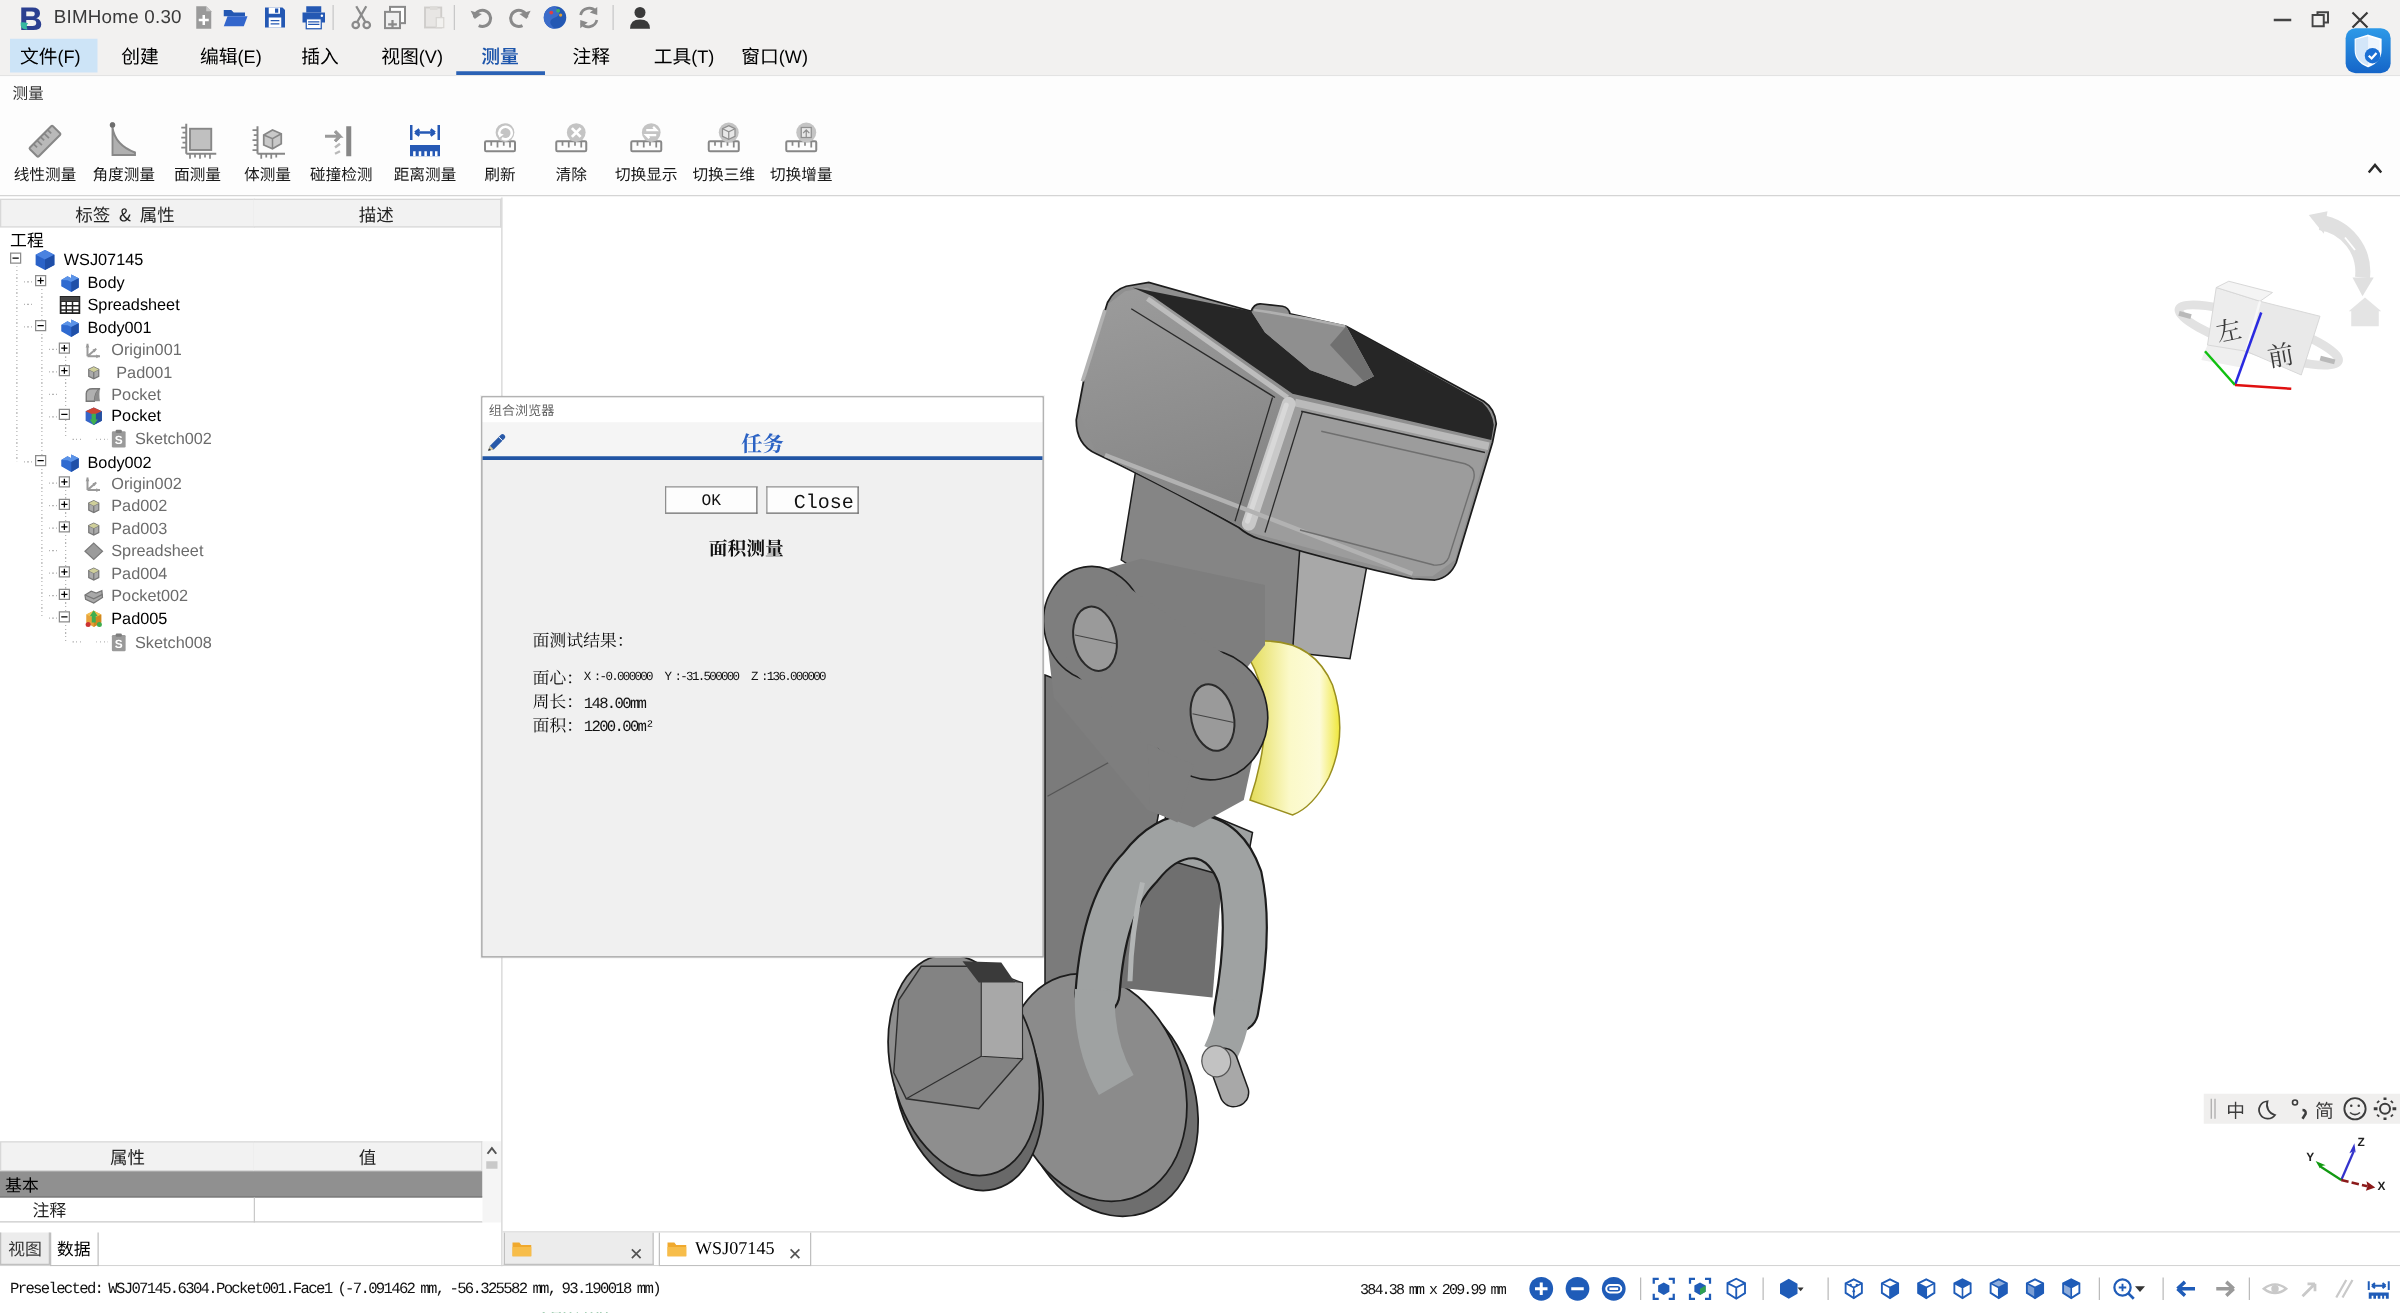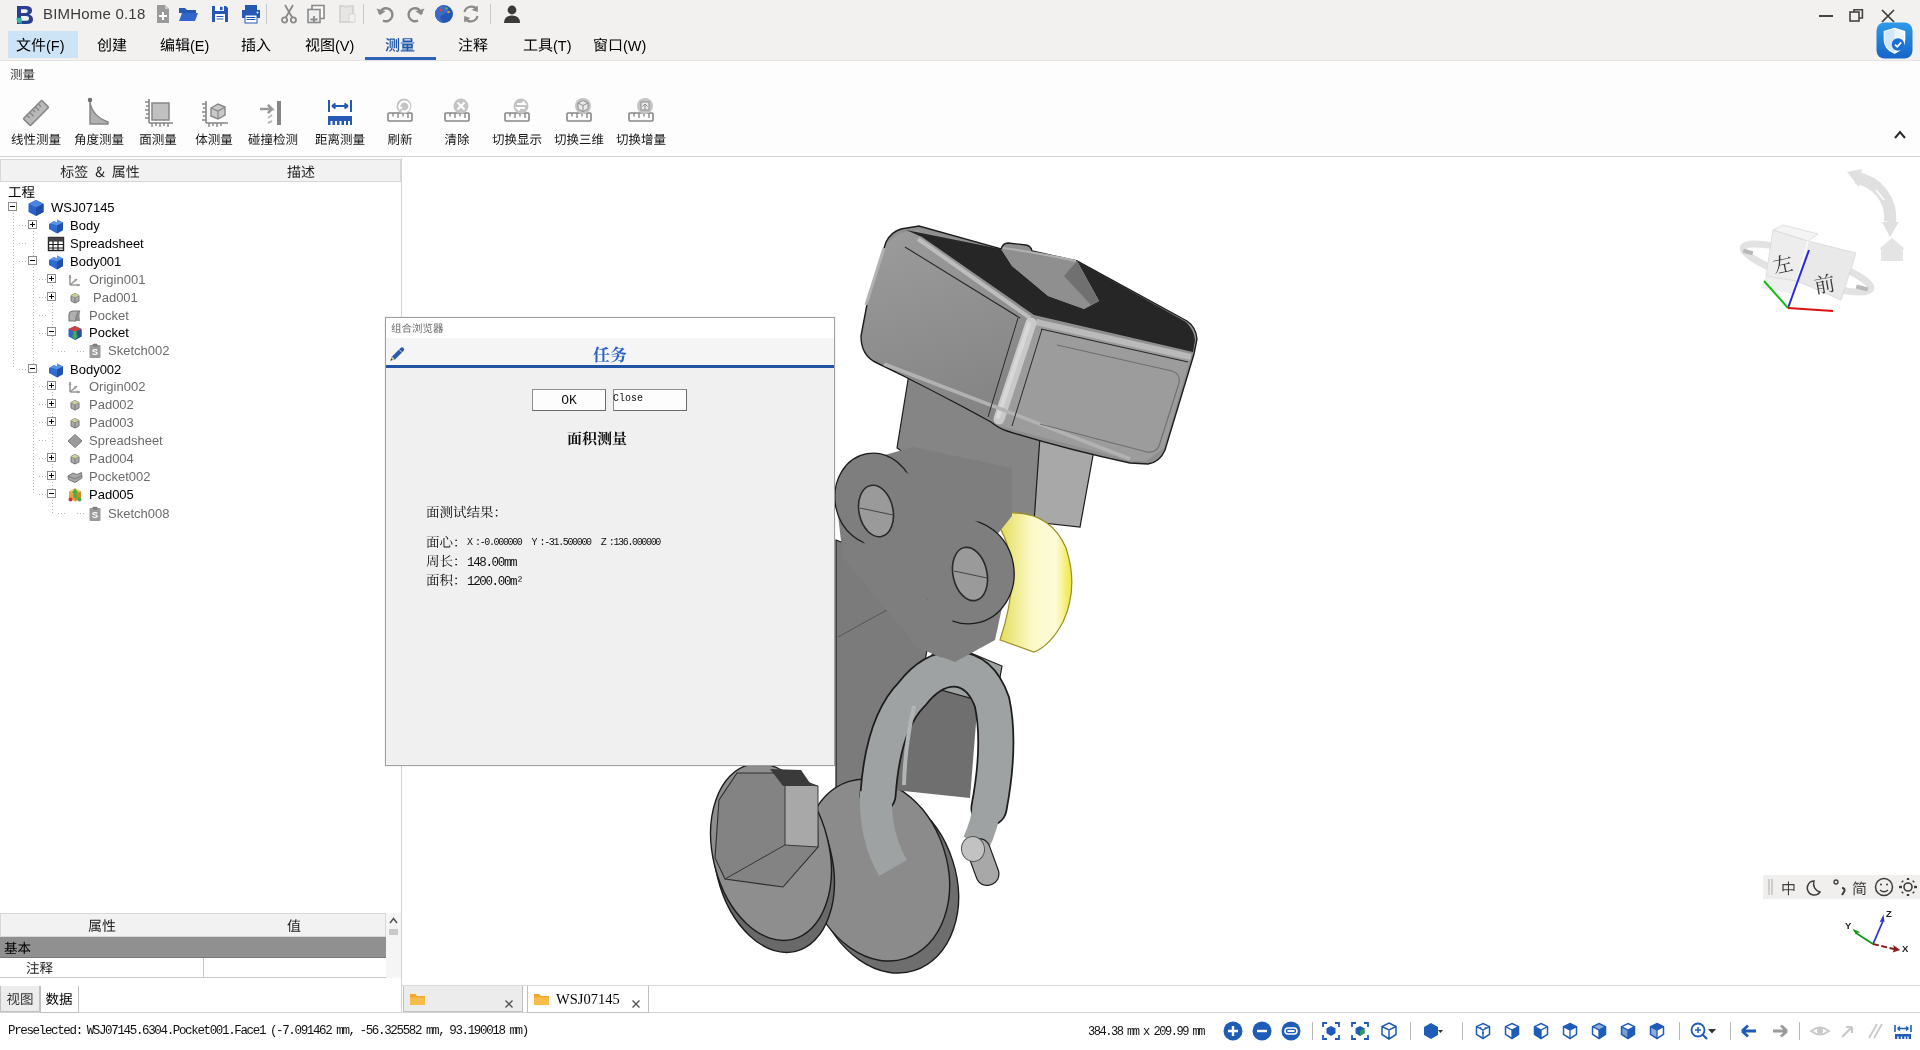--- a/index.html
+++ b/index.html
@@ -18,21 +18,21 @@
 .exp{position:absolute;width:9px;height:9px;background:#fff;border:1px solid #8c8c8c}
 .exp:before,.exp:after{content:"";position:absolute;background:#000}
 .exp:before{left:1px;right:1px;top:3px;height:1px}
 .expP:after{top:1px;bottom:1px;left:3px;width:1px}
 </style></head><body>
 <div class="abs" id="titlebar"></div>
 <svg class="abs" style="left:14px;top:5px" width="22" height="20" viewBox="0 0 22 20">
 <path d="M3 1 L12 1 Q18 1 18 5.5 Q18 8.5 15 9.5 Q19 10.5 19 14.5 Q19 19 12.5 19 L3 19 Z M7 4.2 L7 8 L11.5 8 Q13.8 8 13.8 6.1 Q13.8 4.2 11.5 4.2 Z M7 11 L7 15.8 L12 15.8 Q15 15.8 15 13.4 Q15 11 12 11 Z" fill="#2b3f90"></path>
 <path d="M2.5 13 Q2 19 8 18.5 Q6.5 15.5 8.5 13.5 Q5 12.5 2.5 13Z" fill="#35b8a0"></path>
   </svg>
-<div class="abs" style="left:43px;top:5px;font-size:15px;color:#3a3a3a;letter-spacing:0.2px">BIMHome 0.18</div>
+<div class="abs" style="left:43px;top:5px;font-size:15px;color:#3a3a3a;letter-spacing:0.2px">BIMHome 0.30</div>
 <svg class="abs" style="left:152px;top:3px" width="22" height="22" viewBox="0 0 22 22">
     <path d="M5 2 h8 l4 4 v14 h-12 Z" fill="#9a9a9a"></path>
     <path d="M13 2 l4 4 h-4 Z" fill="#c9c9c9"></path>
     <path d="M11 9 v8 M7 13 h8" stroke="#fff" stroke-width="2"></path>
   </svg>
 <svg class="abs" style="left:176px;top:3px" width="24" height="22" viewBox="0 0 22 22">
     <path d="M2 5 h6 l2 2 h9 v3 h-17 Z" fill="#2458b3"></path>
     <path d="M2 18 L5 10 H21 L18 18 Z" fill="#3366cc"></path>
   </svg>
 <svg class="abs" style="left:209px;top:3px" width="22" height="22" viewBox="0 0 22 22">
@@ -593,21 +593,21 @@
 <div class="abs" style="left:386px;top:338px;width:448px;height:30px;background:#f5f5f5;border-bottom:3px solid #2155a4;z-index:21"></div>
 <svg class="abs" style="left:388px;top:345px;z-index:22" width="18" height="18" viewBox="0 0 18 18">
 <path d="M2.5 15.5 L4 11.5 L12.5 3 Q14 1.5 15.5 3 Q17 4.5 15.5 6 L7 14.5 Z" fill="#2a5aa8"></path>
 <path d="M2.5 15.5 L4 11.5 L7 14.5 Z" fill="#d8c9a0"></path>
     <path d="M2.5 15.5 L3.2 13.6 L4.9 15Z" fill="#333"></path>
 <path d="M11 4.5 L14 7.5" stroke="#fff" stroke-width="0.8"></path>
   </svg>
 <div class="abs" style="left:532px;top:389px;width:74px;height:22px;background:#fdfdfd;border:1px solid #8f8f8f;border-bottom-color:#6a6a6a;border-right-color:#6a6a6a;z-index:21"></div>
 <div class="abs" style="left:613px;top:389px;width:74px;height:22px;background:#fdfdfd;border:1px solid #8f8f8f;border-bottom-color:#6a6a6a;border-right-color:#6a6a6a;z-index:21"></div>
 <div class="abs mono" style="left:532px;top:393px;width:74px;text-align:center;font-size:13px;color:#111;z-index:22">OK</div>
-<div class="abs mono" style="left:613px;top:393px;width:92px;text-align:left;font-size:10px;color:#111;z-index:22">Close</div>
+<div class="abs mono" style="left:613px;top:393px;width:92px;text-align:center;font-size:16px;color:#111;z-index:22">Close</div>
 <div class="abs mono" style="left:467px;top:537px;font-size:10px;letter-spacing:-1.35px;color:#111;z-index:22;word-spacing:-1.3px">X :-0.000000&nbsp;&nbsp;&nbsp;Y :-31.500000&nbsp;&nbsp;&nbsp;Z :136.000000</div>
 <div class="abs mono" style="left:467px;top:556px;font-size:12.5px;letter-spacing:-1.35px;color:#111;z-index:22;word-spacing:-1.3px">148.00mm</div>
 <div class="abs mono" style="left:467px;top:575px;font-size:12.5px;letter-spacing:-1.35px;color:#111;z-index:22;word-spacing:-1.3px">1200.00m²</div>
 <svg class="abs" style="left:0;top:0;z-index:40;pointer-events:none" width="1920" height="1050" viewBox="0 0 1920 1050">
     <path d="M26.9 41.1 28.0 41.4Q27.1 44.1 25.6 46.1Q24.1 48.1 22.0 49.4Q20.0 50.8 17.2 51.7Q17.2 51.5 17.1 51.3Q16.9 51.1 16.8 50.9Q16.7 50.7 16.5 50.6Q19.2 49.8 21.2 48.6Q23.2 47.3 24.6 45.5Q26.0 43.6 26.9 41.1ZM20.1 41.1Q20.9 43.4 22.4 45.3Q23.8 47.2 25.9 48.6Q27.9 49.9 30.5 50.6Q30.4 50.7 30.2 50.9Q30.1 51.1 30.0 51.2Q29.8 51.4 29.7 51.6Q27.0 50.9 25.0 49.4Q22.9 48.0 21.4 46.0Q20.0 44.0 19.0 41.4ZM16.8 40.5H30.3V41.6H16.8ZM22.3 38.2 23.5 37.8Q23.9 38.3 24.2 39.0Q24.5 39.6 24.7 40.1L23.5 40.5Q23.3 40.0 23.0 39.4Q22.7 38.7 22.3 38.2Z M40.1 38.1H41.2V51.7H40.1ZM37.5 38.7 38.6 38.9Q38.4 39.9 38.1 40.9Q37.8 41.9 37.4 42.8Q37.0 43.7 36.6 44.4Q36.5 44.3 36.3 44.2Q36.1 44.1 36.0 44.0Q35.8 43.9 35.6 43.8Q36.1 43.2 36.4 42.3Q36.8 41.5 37.0 40.6Q37.3 39.6 37.5 38.7ZM37.6 41.0H44.6V42.1H37.3ZM35.7 45.4H45.3V46.5H35.7ZM35.0 38.0 36.1 38.3Q35.6 39.5 35.0 40.8Q34.4 42.0 33.6 43.1Q32.9 44.2 32.1 45.1Q32.1 44.9 32.0 44.7Q31.8 44.5 31.7 44.3Q31.6 44.1 31.5 43.9Q32.2 43.2 32.8 42.2Q33.5 41.3 34.1 40.2Q34.6 39.1 35.0 38.0ZM33.5 41.8 34.6 40.8 34.6 40.8V51.7H33.5Z" fill="#000"></path>
     <path d="M109.6 38.1H110.7V50.2Q110.7 50.8 110.5 51.0Q110.4 51.3 110.0 51.5Q109.6 51.6 109.0 51.6Q108.3 51.7 107.3 51.6Q107.2 51.4 107.1 51.1Q107.0 50.8 106.9 50.6Q107.4 50.6 107.9 50.6Q108.3 50.6 108.7 50.6Q109.0 50.6 109.2 50.6Q109.4 50.6 109.5 50.5Q109.6 50.4 109.6 50.2ZM106.6 39.6H107.7V48.0H106.6ZM99.6 43.4H103.9V44.4H99.6ZM99.1 43.4H100.2V49.8Q100.2 50.2 100.4 50.4Q100.6 50.5 101.1 50.5Q101.3 50.5 101.6 50.5Q102.0 50.5 102.4 50.5Q102.8 50.5 103.2 50.5Q103.6 50.5 103.8 50.5Q104.1 50.5 104.3 50.3Q104.5 50.2 104.5 49.7Q104.6 49.3 104.6 48.4Q104.8 48.5 105.1 48.6Q105.4 48.8 105.6 48.8Q105.6 49.9 105.4 50.4Q105.2 51.0 104.9 51.2Q104.5 51.5 103.8 51.5Q103.7 51.5 103.4 51.5Q103.2 51.5 102.8 51.5Q102.4 51.5 102.1 51.5Q101.7 51.5 101.4 51.5Q101.1 51.5 101.0 51.5Q100.3 51.5 99.9 51.3Q99.5 51.2 99.3 50.8Q99.1 50.5 99.1 49.8ZM103.5 43.4H104.6Q104.6 43.4 104.6 43.6Q104.6 43.7 104.6 43.8Q104.5 45.1 104.4 45.9Q104.4 46.8 104.2 47.2Q104.1 47.6 104.0 47.8Q103.8 48.0 103.6 48.1Q103.4 48.2 103.1 48.2Q102.9 48.2 102.5 48.2Q102.1 48.2 101.6 48.2Q101.6 48.0 101.5 47.7Q101.4 47.4 101.3 47.2Q101.7 47.3 102.1 47.3Q102.5 47.3 102.6 47.3Q102.8 47.3 102.9 47.3Q103.0 47.3 103.0 47.2Q103.2 47.0 103.2 46.7Q103.3 46.3 103.4 45.5Q103.5 44.8 103.5 43.6ZM101.5 39.3 102.2 38.7Q102.9 39.3 103.6 40.1Q104.3 40.9 104.9 41.6Q105.5 42.3 105.9 42.9L105.1 43.6Q104.7 43.1 104.1 42.3Q103.5 41.6 102.8 40.8Q102.1 40.0 101.5 39.3ZM101.7 37.9 102.7 38.2Q102.0 39.9 100.9 41.4Q99.7 43.0 98.2 44.1Q98.1 44.0 98.0 43.8Q97.8 43.7 97.7 43.5Q97.5 43.4 97.4 43.3Q98.4 42.6 99.2 41.7Q100.0 40.8 100.7 39.9Q101.3 38.9 101.7 37.9Z M116.9 41.2H126.2V42.1H116.9ZM117.7 45.3H125.5V46.2H117.7ZM117.1 47.4H126.0V48.3H117.1ZM120.7 37.9H121.8V49.8H120.7ZM117.9 39.2H125.1V44.2H117.8V43.3H124.1V40.1H117.9ZM113.0 38.8H116.4V39.8H113.0ZM114.0 43.1H116.3V44.1H113.9ZM116.0 43.1H116.2L116.4 43.1L117.0 43.3Q116.7 46.5 115.7 48.5Q114.8 50.6 113.4 51.7Q113.3 51.6 113.2 51.4Q113.0 51.3 112.8 51.2Q112.7 51.0 112.6 50.9Q113.9 50.0 114.8 48.1Q115.7 46.2 116.0 43.3ZM114.0 45.4Q114.5 46.9 115.2 47.9Q115.9 48.9 116.9 49.4Q117.9 49.9 119.2 50.1Q120.4 50.3 121.8 50.3Q122.0 50.3 122.4 50.3Q122.9 50.3 123.5 50.3Q124.1 50.3 124.7 50.3Q125.2 50.3 125.7 50.3Q126.2 50.3 126.4 50.3Q126.3 50.4 126.3 50.6Q126.2 50.8 126.1 51.0Q126.0 51.2 126.0 51.3H125.2H121.8Q120.2 51.3 118.8 51.1Q117.5 50.9 116.4 50.3Q115.3 49.7 114.5 48.6Q113.7 47.4 113.2 45.7ZM113.5 44.6Q113.4 44.5 113.3 44.3Q113.2 44.1 113.2 44.0Q113.1 43.8 113.0 43.7Q113.2 43.6 113.5 43.4Q113.7 43.1 113.9 42.8Q114.1 42.6 114.5 42.0Q114.8 41.4 115.2 40.6Q115.6 39.8 115.9 38.9V38.9L116.3 38.7L117.1 39.1Q116.4 40.5 115.7 41.8Q115.0 43.1 114.3 44.0V44.0Q114.3 44.0 114.1 44.1Q114.0 44.1 113.9 44.2Q113.7 44.3 113.6 44.4Q113.5 44.5 113.5 44.6Z" fill="#000"></path>
     <path d="M161.0 47.8Q161.0 47.7 160.9 47.5Q160.9 47.3 160.8 47.1Q160.7 46.9 160.7 46.8Q160.9 46.7 161.2 46.5Q161.4 46.2 161.7 45.8Q161.9 45.6 162.2 45.1Q162.6 44.6 163.0 44.0Q163.4 43.3 163.8 42.5Q164.2 41.8 164.5 41.0L165.5 41.5Q164.9 42.6 164.3 43.6Q163.7 44.6 163.1 45.5Q162.4 46.4 161.8 47.2V47.2Q161.8 47.2 161.6 47.3Q161.5 47.3 161.4 47.4Q161.2 47.5 161.1 47.6Q161.0 47.7 161.0 47.8ZM161.0 47.8 160.9 46.9 161.5 46.5 165.0 45.7Q165.0 46.0 165.0 46.2Q165.0 46.5 165.1 46.7Q163.8 47.0 163.1 47.1Q162.3 47.3 161.9 47.4Q161.5 47.6 161.3 47.6Q161.1 47.7 161.0 47.8ZM160.9 44.2Q160.9 44.0 160.8 43.9Q160.8 43.7 160.7 43.5Q160.6 43.3 160.6 43.1Q160.8 43.1 160.9 42.8Q161.1 42.6 161.4 42.2Q161.5 42.0 161.7 41.6Q161.9 41.1 162.2 40.5Q162.5 39.9 162.8 39.3Q163.0 38.6 163.2 37.9L164.3 38.3Q163.9 39.2 163.5 40.2Q163.1 41.1 162.6 42.0Q162.1 42.9 161.6 43.6V43.6Q161.6 43.6 161.5 43.6Q161.4 43.7 161.2 43.8Q161.1 43.9 161.0 44.0Q160.9 44.1 160.9 44.2ZM160.9 44.2 160.9 43.3 161.4 43.0 164.0 42.7Q164.0 42.9 164.0 43.2Q163.9 43.5 163.9 43.6Q163.0 43.7 162.5 43.8Q161.9 43.9 161.6 44.0Q161.3 44.0 161.2 44.1Q161.0 44.1 160.9 44.2ZM160.6 49.7Q161.4 49.4 162.6 49.0Q163.8 48.5 165.0 48.1L165.2 49.0Q164.1 49.4 162.9 49.9Q161.8 50.3 160.9 50.7ZM169.4 44.8H170.1V51.2H169.4ZM171.2 44.8H171.9V51.2H171.2ZM173.1 44.3H174.0V50.6Q174.0 50.9 173.9 51.1Q173.8 51.3 173.6 51.4Q173.4 51.5 173.2 51.6Q172.9 51.6 172.5 51.6Q172.4 51.4 172.4 51.2Q172.3 50.9 172.2 50.7Q172.5 50.8 172.7 50.8Q172.8 50.8 172.9 50.8Q173.1 50.7 173.1 50.6ZM166.2 39.5H167.2V42.8Q167.2 43.7 167.2 44.8Q167.1 45.9 167.0 47.1Q166.8 48.3 166.4 49.4Q166.1 50.5 165.6 51.5Q165.5 51.4 165.3 51.2Q165.2 51.1 165.0 51.0Q164.8 50.9 164.7 50.8Q165.2 49.9 165.5 48.9Q165.8 47.8 166.0 46.8Q166.1 45.7 166.2 44.7Q166.2 43.6 166.2 42.8ZM166.8 39.5H173.8V43.0H166.8V42.1H172.8V40.5H166.8ZM167.2 44.3H173.5V45.2H168.1V51.6H167.2ZM167.7 47.5H173.5V48.4H167.7ZM169.1 38.1 170.1 37.8Q170.4 38.2 170.6 38.7Q170.9 39.3 171.0 39.7L169.9 40.0Q169.8 39.6 169.6 39.1Q169.3 38.6 169.1 38.1Z M175.7 39.7H181.2V40.8H175.7ZM178.7 42.0H179.7V51.6H178.7ZM175.6 48.0Q176.3 47.9 177.3 47.7Q178.2 47.6 179.2 47.4Q180.3 47.2 181.3 47.0L181.4 48.0Q179.9 48.3 178.5 48.6Q177.0 48.9 175.8 49.1ZM176.2 45.5Q176.2 45.4 176.1 45.2Q176.1 45.0 176.0 44.9Q175.9 44.7 175.9 44.5Q176.1 44.5 176.2 44.1Q176.4 43.8 176.6 43.3Q176.7 43.1 176.8 42.5Q177.0 42.0 177.2 41.2Q177.4 40.5 177.6 39.6Q177.8 38.7 177.9 37.9L179.0 38.1Q178.8 39.3 178.5 40.5Q178.2 41.8 177.8 42.9Q177.4 44.0 177.0 44.9V44.9Q177.0 44.9 176.8 45.0Q176.7 45.0 176.6 45.1Q176.4 45.2 176.3 45.3Q176.2 45.4 176.2 45.5ZM176.2 45.5V44.6L176.8 44.3H181.1V45.3H177.3Q176.9 45.3 176.6 45.4Q176.3 45.4 176.2 45.5ZM187.2 42.7H188.3V51.7H187.2ZM183.3 39.2V40.7H187.3V39.2ZM182.2 38.4H188.4V41.6H182.2ZM181.3 42.5H189.3V43.4H181.3ZM182.8 44.7H187.5V45.6H182.8ZM182.8 46.9H187.6V47.7H182.8ZM182.4 42.7H183.4V49.6L182.4 49.7ZM181.0 49.4Q182.0 49.3 183.4 49.2Q184.7 49.1 186.3 49.0Q187.8 48.9 189.4 48.8L189.4 49.7Q187.9 49.8 186.4 50.0Q184.9 50.1 183.6 50.2Q182.2 50.3 181.2 50.4Z" fill="#000"></path>
     <path d="M253.9 38.0 254.5 38.9Q253.8 39.1 252.9 39.3Q252.1 39.4 251.1 39.6Q250.1 39.7 249.2 39.8Q248.2 39.8 247.3 39.9Q247.3 39.7 247.2 39.4Q247.1 39.1 247.0 39.0Q247.9 38.9 248.9 38.8Q249.8 38.7 250.7 38.6Q251.7 38.5 252.5 38.3Q253.3 38.2 253.9 38.0ZM249.2 43.5 249.8 44.4Q249.2 44.7 248.5 44.9Q247.8 45.1 247.2 45.2Q247.2 45.0 247.1 44.8Q247.0 44.6 246.9 44.4Q247.5 44.2 248.1 44.0Q248.8 43.7 249.2 43.5ZM246.5 41.4H255.3V42.5H246.5ZM250.4 39.0H251.4V50.4H250.4ZM246.9 44.4 247.9 44.7V51.7H246.9ZM252.0 44.0H254.7V51.7H253.7V45.0H252.0ZM247.4 46.9H249.7V47.8H247.4ZM252.0 46.9H254.3V47.8H252.0ZM247.3 49.9H254.0V50.9H247.3ZM241.5 45.9Q242.4 45.7 243.6 45.3Q244.8 45.0 246.0 44.6L246.1 45.7Q245.0 46.0 243.9 46.3Q242.7 46.7 241.8 47.0ZM241.8 40.9H245.9V42.0H241.8ZM243.4 37.9H244.5V50.4Q244.5 50.8 244.4 51.1Q244.3 51.3 244.0 51.4Q243.8 51.6 243.4 51.6Q243.0 51.6 242.4 51.6Q242.4 51.4 242.3 51.1Q242.2 50.8 242.1 50.6Q242.5 50.6 242.8 50.6Q243.1 50.6 243.2 50.6Q243.4 50.6 243.4 50.4Z M260.4 39.2 261.1 38.2Q262.2 39.0 262.9 39.8Q263.6 40.7 264.2 41.6Q264.8 42.5 265.2 43.5Q265.7 44.4 266.2 45.4Q266.7 46.3 267.3 47.2Q267.8 48.1 268.6 48.9Q269.4 49.6 270.5 50.3Q270.4 50.4 270.2 50.7Q270.1 50.9 270.0 51.1Q269.9 51.4 269.9 51.5Q268.8 50.9 268.0 50.1Q267.2 49.3 266.6 48.4Q265.9 47.4 265.4 46.4Q264.9 45.4 264.4 44.4Q263.9 43.4 263.4 42.5Q262.8 41.5 262.1 40.7Q261.4 39.8 260.4 39.2ZM262.9 41.4 264.1 41.6Q263.6 44.0 262.7 45.9Q261.9 47.8 260.6 49.2Q259.4 50.6 257.6 51.6Q257.5 51.5 257.4 51.3Q257.2 51.1 257.0 51.0Q256.8 50.8 256.6 50.7Q259.2 49.4 260.7 47.0Q262.2 44.7 262.9 41.4Z" fill="#000"></path>
     <path d="M311.8 38.6H318.6V46.6H317.5V39.6H312.8V46.6H311.8ZM315.1 46.4H316.1V50.1Q316.1 50.4 316.2 50.5Q316.3 50.6 316.7 50.6H317.9Q318.1 50.6 318.3 50.4Q318.4 50.2 318.5 49.7Q318.5 49.1 318.5 48.1Q318.7 48.2 319.0 48.3Q319.3 48.5 319.5 48.5Q319.4 49.7 319.3 50.3Q319.1 51.0 318.8 51.2Q318.5 51.5 317.9 51.5H316.5Q315.7 51.5 315.4 51.2Q315.1 51.0 315.1 50.2ZM314.6 40.8H315.6V43.7Q315.6 44.7 315.5 45.8Q315.3 46.8 314.8 47.9Q314.3 49.0 313.4 50.0Q312.5 50.9 311.0 51.7Q311.0 51.6 310.8 51.4Q310.7 51.3 310.6 51.1Q310.4 51.0 310.3 50.9Q311.7 50.1 312.6 49.3Q313.4 48.4 313.9 47.4Q314.3 46.5 314.4 45.5Q314.6 44.6 314.6 43.7ZM305.9 40.5H310.2V41.5H305.9ZM307.8 44.9 308.9 43.6V51.7H307.8ZM308.9 43.9Q309.1 44.0 309.4 44.4Q309.7 44.7 310.0 45.1Q310.4 45.5 310.7 45.8Q311.0 46.2 311.1 46.3L310.4 47.2Q310.2 47.0 309.9 46.6Q309.7 46.2 309.4 45.8Q309.0 45.4 308.8 45.0Q308.5 44.7 308.3 44.4ZM309.9 40.5H310.1L310.4 40.4L311.0 40.8Q310.5 42.2 309.7 43.4Q308.9 44.7 308.0 45.7Q307.1 46.7 306.1 47.4Q306.1 47.3 306.0 47.1Q305.9 46.8 305.8 46.6Q305.7 46.5 305.6 46.3Q306.5 45.7 307.3 44.8Q308.2 43.9 308.8 42.9Q309.5 41.8 309.9 40.7ZM307.3 38.4 308.2 37.9Q308.6 38.4 309.0 38.9Q309.4 39.4 309.6 39.8L308.7 40.4Q308.5 40.0 308.1 39.4Q307.7 38.9 307.3 38.4Z M321.3 38.6H333.8V51.7H332.6V39.6H322.3V51.7H321.3ZM321.9 50.1H333.3V51.1H321.9ZM325.6 46.3 326.1 45.6Q326.7 45.8 327.4 45.9Q328.0 46.1 328.6 46.3Q329.2 46.6 329.7 46.8L329.2 47.5Q328.8 47.3 328.2 47.1Q327.6 46.8 326.9 46.6Q326.2 46.4 325.6 46.3ZM326.2 39.9 327.2 40.2Q326.7 40.9 326.2 41.5Q325.6 42.2 324.9 42.7Q324.3 43.3 323.7 43.7Q323.6 43.6 323.5 43.5Q323.3 43.4 323.2 43.2Q323.0 43.1 322.9 43.0Q323.8 42.5 324.7 41.6Q325.6 40.8 326.2 39.9ZM330.2 41.1H330.4L330.6 41.0L331.2 41.4Q330.7 42.3 329.8 43.1Q328.8 43.9 327.7 44.5Q326.6 45.1 325.5 45.5Q324.3 46.0 323.1 46.2Q323.1 46.1 323.0 45.9Q322.9 45.7 322.8 45.6Q322.7 45.4 322.6 45.3Q323.7 45.1 324.9 44.7Q326.0 44.3 327.0 43.8Q328.1 43.3 328.9 42.6Q329.7 42.0 330.2 41.2ZM325.6 41.9Q326.2 42.7 327.3 43.3Q328.4 44.0 329.7 44.5Q331.0 45.0 332.3 45.2Q332.2 45.3 332.0 45.6Q331.8 45.8 331.7 46.1Q330.3 45.8 329.0 45.2Q327.7 44.7 326.6 43.9Q325.5 43.2 324.7 42.3ZM325.9 41.1H330.6V42.0H325.3ZM324.1 48.2 324.7 47.5Q325.4 47.5 326.2 47.7Q327.1 47.8 327.9 48.0Q328.7 48.2 329.5 48.4Q330.2 48.6 330.7 48.7L330.2 49.6Q329.5 49.3 328.5 49.1Q327.4 48.8 326.3 48.6Q325.2 48.3 324.1 48.2Z" fill="#000"></path>
     <path d="M392.3 49.3 393.2 48.7Q393.6 49.0 394.0 49.5Q394.3 49.9 394.7 50.3Q395.0 50.7 395.2 51.0L394.2 51.7Q394.0 51.4 393.7 50.9Q393.3 50.5 393.0 50.1Q392.6 49.6 392.3 49.3ZM389.6 38.6H394.9V48.3H393.6V39.8H390.8V48.3H389.6ZM397.8 38.0H399.1V50.1Q399.1 50.7 398.9 51.0Q398.8 51.3 398.5 51.5Q398.1 51.7 397.6 51.7Q397.0 51.8 396.2 51.8Q396.2 51.5 396.1 51.1Q395.9 50.7 395.8 50.4Q396.4 50.4 396.8 50.4Q397.3 50.4 397.5 50.4Q397.8 50.4 397.8 50.1ZM395.7 39.2H397.0V48.3H395.7ZM391.6 40.7H392.8V46.3Q392.8 47.1 392.6 47.8Q392.5 48.6 392.2 49.3Q391.9 50.1 391.3 50.7Q390.6 51.3 389.6 51.8Q389.6 51.7 389.4 51.5Q389.3 51.3 389.2 51.1Q389.0 50.9 388.9 50.8Q389.8 50.4 390.4 49.9Q390.9 49.4 391.2 48.8Q391.4 48.2 391.5 47.6Q391.6 46.9 391.6 46.3ZM386.1 39.1 387.0 37.9Q387.4 38.1 387.9 38.4Q388.3 38.7 388.8 38.9Q389.2 39.2 389.5 39.4L388.5 40.7Q388.3 40.5 387.8 40.2Q387.4 39.9 386.9 39.6Q386.5 39.3 386.1 39.1ZM385.5 43.1 386.4 42.0Q386.8 42.2 387.2 42.4Q387.7 42.7 388.2 42.9Q388.6 43.2 388.9 43.4L387.9 44.7Q387.7 44.5 387.2 44.2Q386.8 43.9 386.3 43.6Q385.9 43.3 385.5 43.1ZM385.7 50.8Q386.0 50.2 386.4 49.4Q386.7 48.6 387.1 47.7Q387.4 46.8 387.7 46.0L389.0 46.8Q388.7 47.6 388.4 48.4Q388.1 49.3 387.8 50.1Q387.5 50.9 387.2 51.6Z M404.2 40.5V41.1H410.7V40.5ZM404.2 39.1V39.7H410.7V39.1ZM402.6 38.3H412.4V42.0H402.6ZM403.8 46.5V47.1H411.2V46.5ZM403.8 45.0V45.6H411.2V45.0ZM402.3 44.1H412.8V48.0H402.3ZM406.7 44.4H408.3V50.9H406.7ZM400.7 42.5H414.3V43.6H400.7ZM402.0 48.6H413.0V49.6H402.0ZM400.7 50.2H414.4V51.4H400.7Z" fill="#1e56ab"></path>

